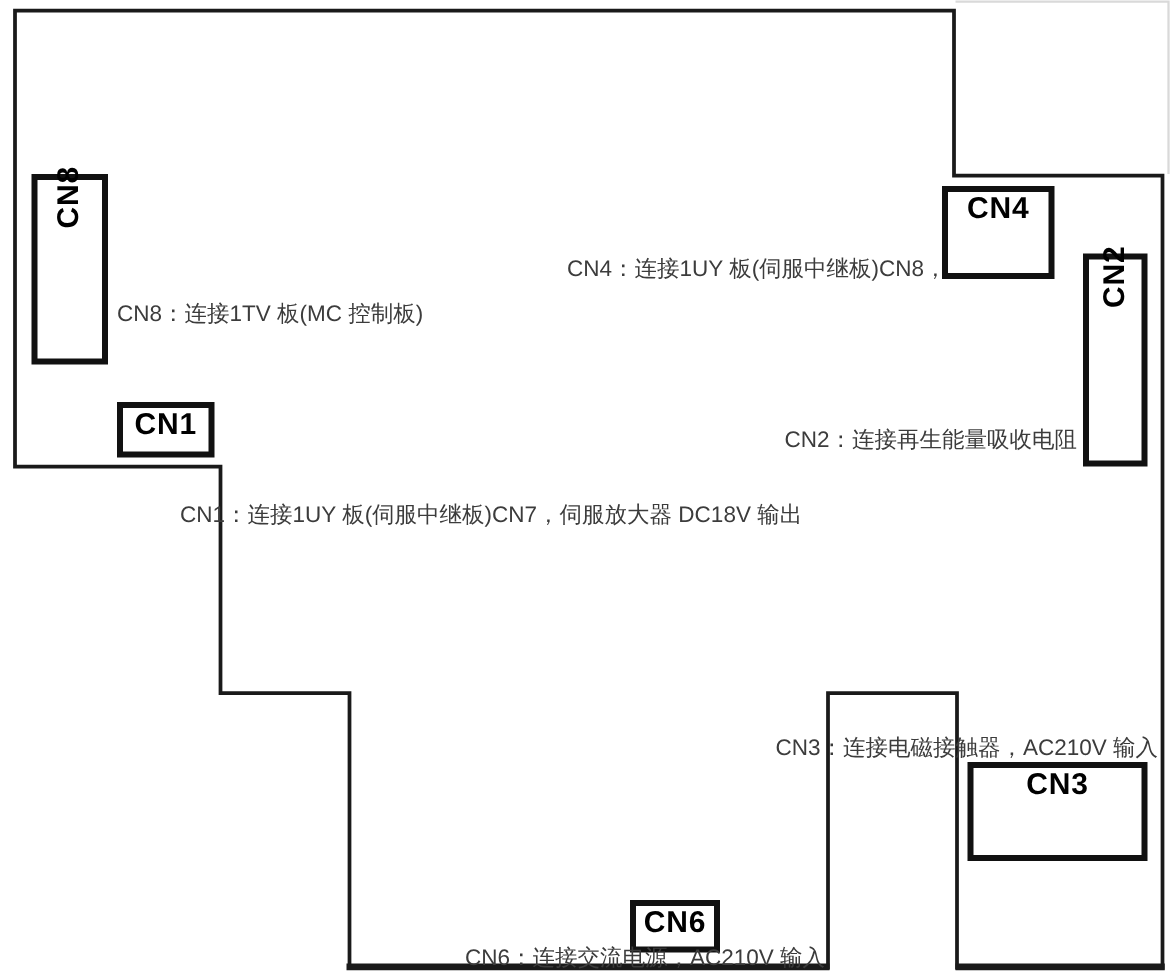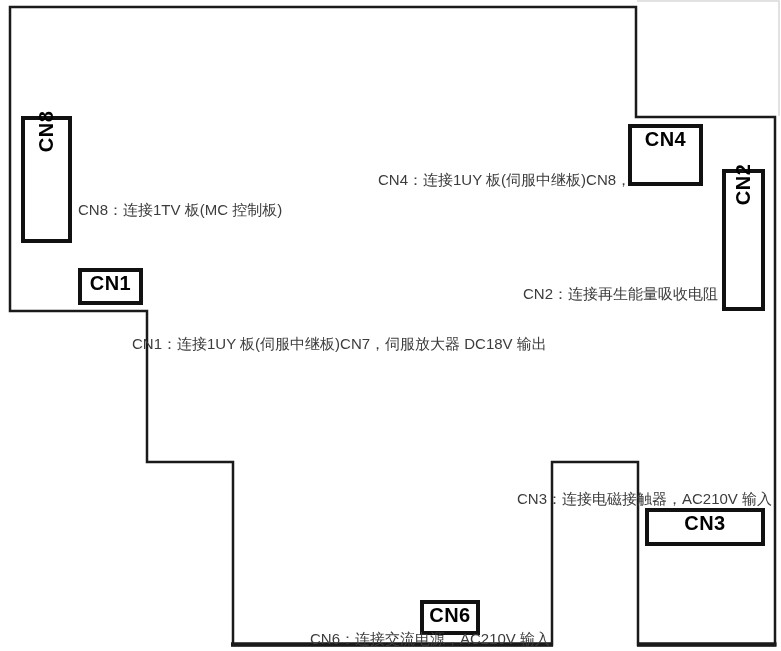--- a/index.html
+++ b/index.html
@@ -58,41 +58,41 @@
   </div>
 
   <div class="conn" style="left:628px; top:124px; width:75px; height:62px;">
     <span class="lbl">CN4</span>
   </div>
 
   <div class="conn vert" style="left:722px; top:169px; width:43px; height:142px;">
     <span class="lbl">CN2</span>
   </div>
 
-  <div class="conn" style="left:645px; top:508px; width:120px; height:38px;">
+  <div class="conn" style="left:645px; top:508px; width:120px; height:66px;">
     <span class="lbl">CN3</span>
   </div>
 
   <div class="conn" style="left:420px; top:600px; width:60px; height:35px;">
     <span class="lbl">CN6</span>
   </div>
 
   <div class="anno" style="left:78px; top:140px;">
     <div>CN8：连接1TV 板(MC 控制板)</div>
   </div>
 
   <div class="anno" style="left:378px; top:110px;">
     <div>CN4：连接1UY 板(伺服中继板)CN8，</div>
   </div>
 
   <div class="anno" style="left:523px; top:224px;">
     <div>CN2：连接再生能量吸收电阻</div>
   </div>
 
-  <div class="anno" style="left:132px; top:274px;">
+  <div class="anno" style="left:120px; top:274px;">
     <div>CN1：连接1UY 板(伺服中继板)CN7，伺服放大器 DC18V 输出</div>
   </div>
 
   <div class="anno" style="left:517px; top:429px;">
     <div>CN3：连接电磁接触器，AC210V 输入</div>
   </div>
 
   <div class="anno" style="left:310px; top:569px;">
     <div>CN6：连接交流电源，AC210V 输入</div>
   </div>

